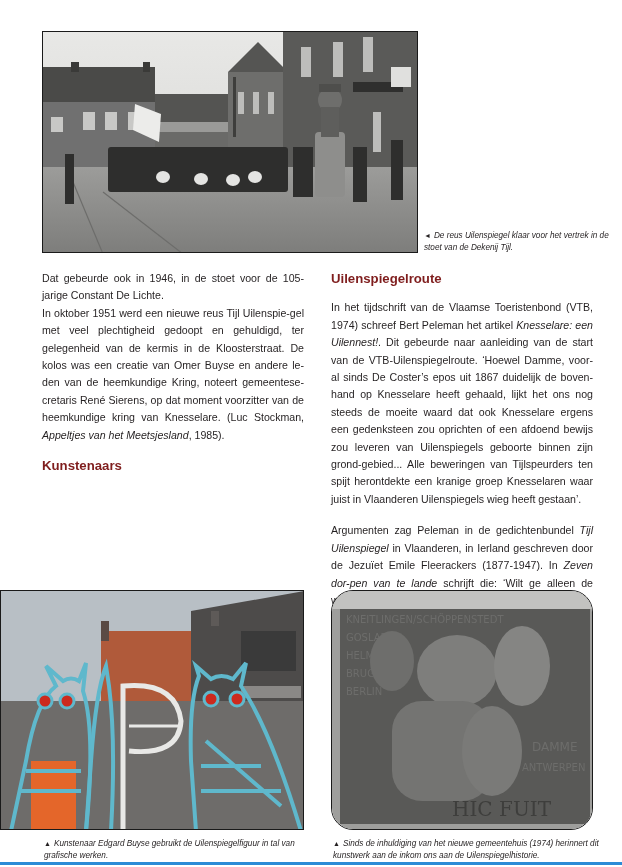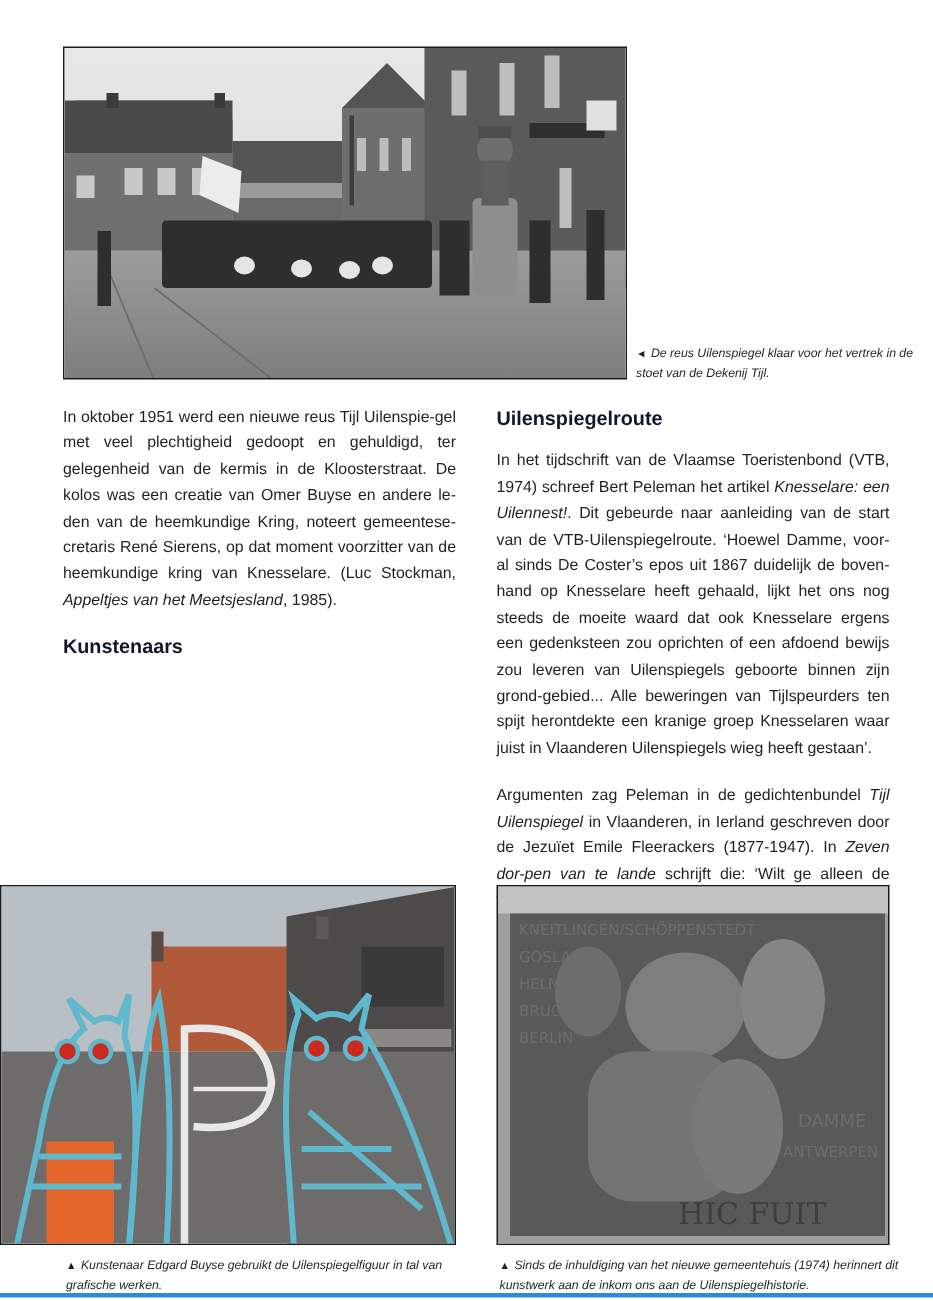--- a/index.html
+++ b/index.html
@@ -10,21 +10,21 @@
     color: #231f20;
   }
   .abs { position: absolute; }
   .photo { border: 1px solid #1a1a1a; overflow: hidden; box-sizing: border-box; }
   .body-text {
     font-size: 10.6px; line-height: 17.4px; text-align: justify;
     hyphens: manual;
   }
   .body-text p { margin: 0; }
   .heading {
-    font-size: 13.2px; font-weight: bold; color: #0f172a; margin: 0;
+    font-size: 13.2px; font-weight: bold; color: #7f1d1d; margin: 0;
   }
   .caption {
     font-size: 8.2px; line-height: 11.6px; font-style: italic; color: #231f20;
   }
   .caption .tri { font-style: normal; font-size: 7px; margin-right: 3px; }
   em { font-style: italic; }
   .bottom-rule { position: absolute; left: 0; top: 862px; width: 622px; height: 3px; background: #2b8bd6; }
 </style>
 </head>
 <body>
@@ -100,20 +100,21 @@
     <rect x="276" y="52" width="22" height="8" fill="#4e4e4c"></rect>
     <rect x="278" y="75" width="18" height="30" fill="#5e5e5c"></rect>
   </svg>
 </div>
 
 <div class="abs caption" style="left:424px; top:230px; width:196px;">
   <span class="tri">◄</span><span>De reus Uilenspiegel klaar voor het vertrek in de stoet van de Dekenij Tijl.</span>
 </div>
 
 <div class="abs body-text" style="left:42px; top:270px; width:262px;">
+  <p>Dat gebeurde ook in 1946, in de stoet voor de 105-jarige Constant De Lichte.</p>
   <p>
     <span>In oktober 1951 werd een nieuwe reus Tijl Uilenspie-gel met veel plechtigheid gedoopt en gehuldigd, ter gelegenheid van de kermis in de Kloosterstraat. De kolos was een creatie van Omer Buyse en andere le-den van de heemkundige Kring, noteert gemeentese-cretaris René Sierens, op dat moment voorzitter van de heemkundige kring van Knesselare. (Luc Stockman, </span><em>Appeltjes van het Meetsjesland</em><span>, 1985).</span>
   </p>
   <h2 class="heading" style="margin-top:13px; ">Kunstenaars</h2>
 </div>
 
 <div class="abs body-text" style="left:331px; top:270px; width:262px;">
   <h2 class="heading" style="margin-bottom:12px;">Uilenspiegelroute</h2>
   <p>
     <span>In het tijdschrift van de Vlaamse Toeristenbond (VTB, 1974) schreef Bert Peleman het artikel </span><em>Knesselare: een Uilennest!</em><span>. Dit gebeurde naar aanleiding van de start van de VTB-Uilenspiegelroute. ‘Hoewel Damme, voor-al sinds De Coster’s epos uit 1867 duidelijk de boven-hand op Knesselare heeft gehaald, lijkt het ons nog steeds de moeite waard dat ook Knesselare ergens een gedenksteen zou oprichten of een afdoend bewijs zou leveren van Uilenspiegels geboorte binnen zijn grond-gebied... Alle beweringen van Tijlspeurders ten spijt herontdekte een kranige groep Knesselaren waar juist in Vlaanderen Uilenspiegels wieg heeft gestaan’.</span>
@@ -148,21 +149,21 @@
         <circle cx="66" cy="110" r="7"></circle>
       <circle cx="210" cy="108" r="7"></circle>
         <circle cx="236" cy="108" r="7"></circle>
     </g>
 
     <path d="M122,240 L122,95 Q175,90 180,130 Q178,165 128,160" fill="none" stroke="#e8e8e6" stroke-width="5"></path>
     <path d="M128,135 L180,135" fill="none" stroke="#e8e8e6" stroke-width="3"></path>
   </svg>
 </div>
 
-<div class="abs photo" style="left:331px; top:590px; width:262px; height:240px;">
+<div class="abs photo" style="left:331px; top:590px; width:262px; height:240px;border-radius:22px;">
   <svg width="262" height="240" viewBox="0 0 262 240">
     <rect width="262" height="240" fill="#9e9e9c"></rect>
     <rect x="0" y="0" width="262" height="18" fill="#c2c2c0"></rect>
     <rect x="8" y="18" width="250" height="215" fill="#595957"></rect>
     <g fill="#6d6d6b" font-family="'DejaVu Sans', sans-serif" font-size="10">
       <text x="14" y="32">KNEITLINGEN/SCHÖPPENSTEDT</text>
       <text x="14" y="50">GOSLAR</text>
         <text x="14" y="68">HELMSTEDT</text>
       <text x="14" y="86">BRUGGE</text>
         <text x="14" y="104">BERLIN</text>

